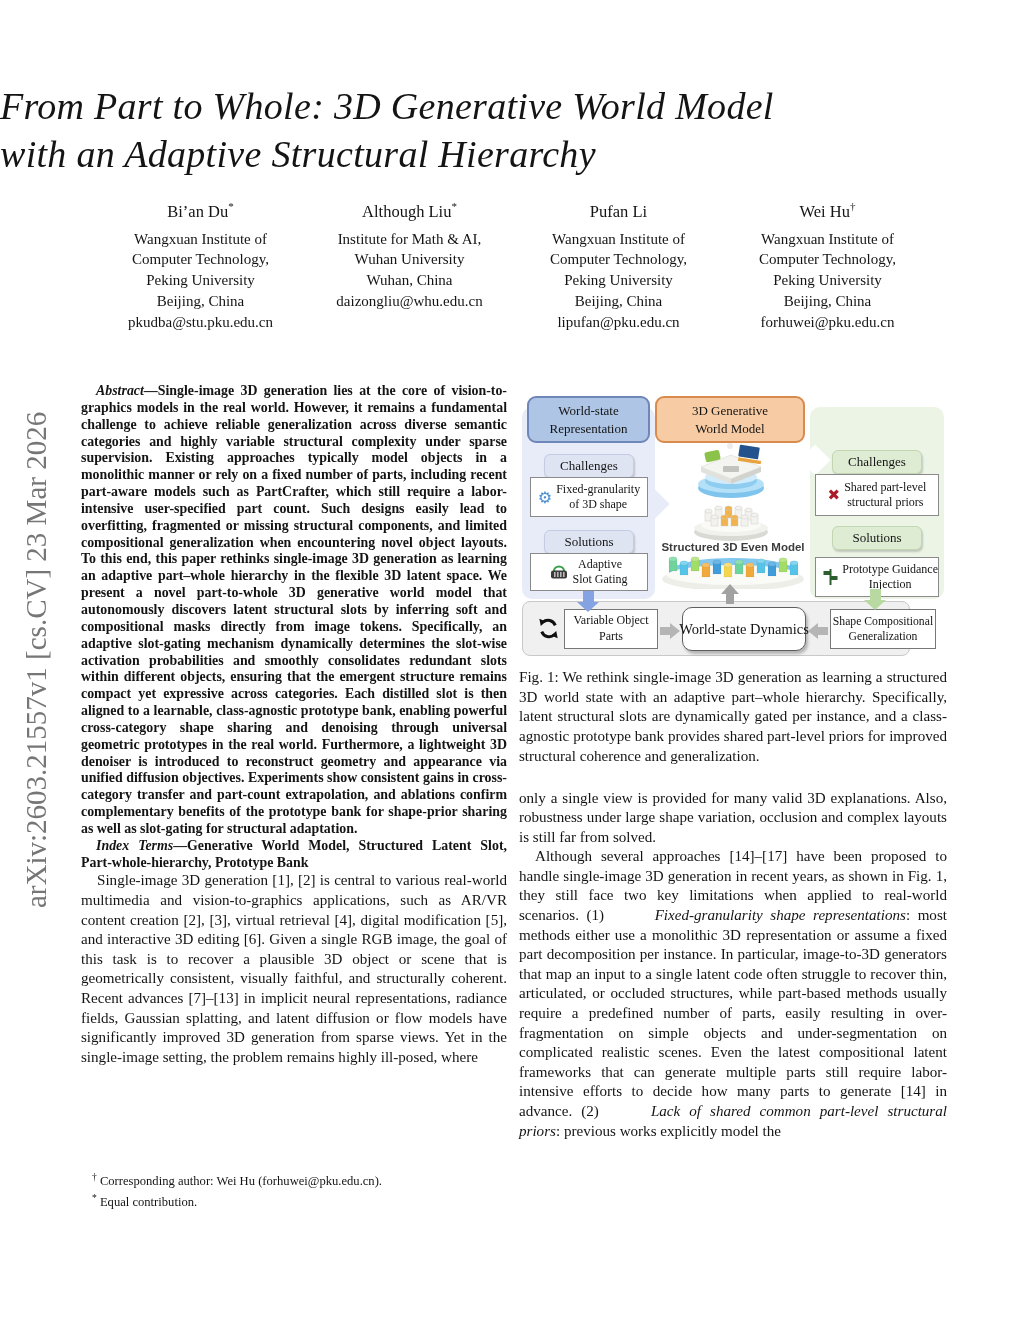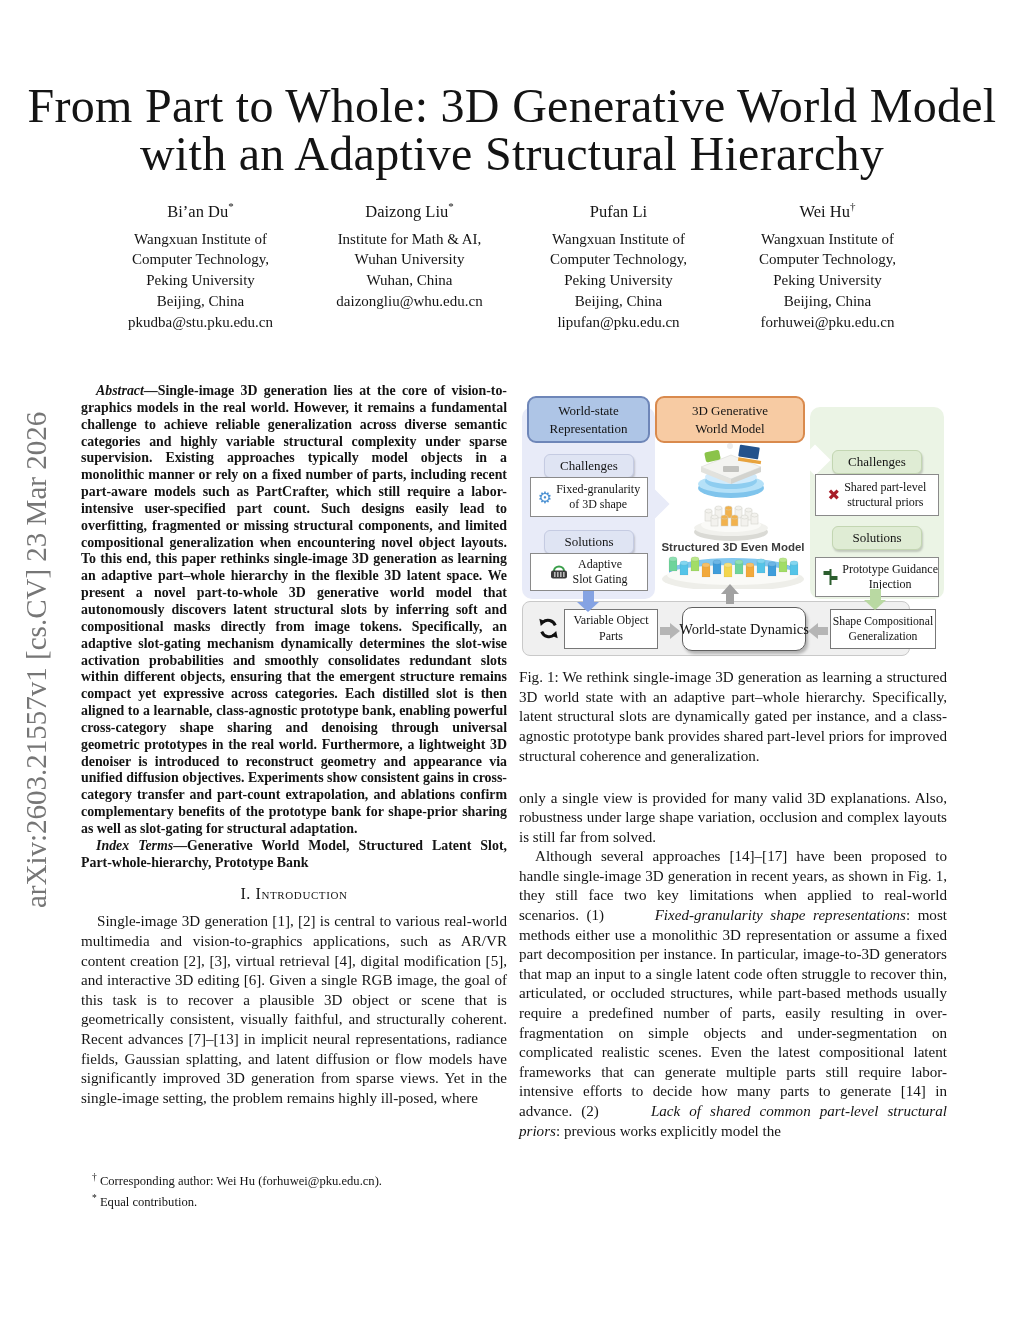--- a/index.html
+++ b/index.html
@@ -6,22 +6,22 @@
   html,body{margin:0;padding:0;background:#ffffff;}
   .page{position:relative;width:1024px;height:1325px;background:#ffffff;
         font-family:"Liberation Serif",serif;color:#141414;overflow:hidden;}
 
   
   .arxiv{position:absolute;left:20px;top:356px;width:44px;height:608px;}
   .arxiv span{display:block;height:608px;writing-mode:vertical-rl;transform:rotate(180deg);
               font-size:29px;color:#767676;white-space:nowrap;text-align:center;}
 
   
-  .title{position:absolute;top:82px;left:0;width:100%;text-align:center;
-         font-size:48px;line-height:48px;letter-spacing:.3px;}
+  .title{position:absolute;top:82px;left:0;width:100%;
+         font-size:38px;line-height:48px;letter-spacing:.3px;font-style:italic;}
   .authors{position:absolute;top:200px;left:96px;width:836px;display:flex;}
   .author{flex:1;text-align:center;}
   .author .name{font-size:16.5px;margin-bottom:7px;}
   .author .name sup{font-size:11px;}
   .author .affil{font-size:15px;line-height:20.8px;}
 
   
   .col-left{position:absolute;left:81px;top:383px;width:426px;}
   .col-right{position:absolute;left:519px;top:391px;width:428px;}
 
@@ -92,37 +92,36 @@
     <div>From Part to Whole: 3D Generative World Model</div>
     <div>with an Adaptive Structural Hierarchy</div>
   </div>
 
   <div class="authors">
     <div class="author">
       <div class="name"><span>Bi’an Du</span><sup>*</sup></div>
       <div class="affil">Wangxuan Institute of<br>Computer Technology,<br>Peking University<br>Beijing, China<br>pkudba@stu.pku.edu.cn</div>
     </div>
     <div class="author">
-      <div class="name"><span>Daizong Liu</span><sup>*</sup></div>
+      <div class="name"><span>Although Liu</span><sup>*</sup></div>
       <div class="affil">Institute for Math &amp; AI,<br>Wuhan University<br>Wuhan, China<br>daizongliu@whu.edu.cn</div>
     </div>
     <div class="author">
       <div class="name"><span>Pufan Li</span><sup></sup></div>
       <div class="affil">Wangxuan Institute of<br>Computer Technology,<br>Peking University<br>Beijing, China<br>lipufan@pku.edu.cn</div>
     </div>
     <div class="author">
       <div class="name"><span>Wei Hu</span><sup>†</sup></div>
       <div class="affil">Wangxuan Institute of<br>Computer Technology,<br>Peking University<br>Beijing, China<br>forhuwei@pku.edu.cn</div>
     </div>
   </div>
 
   <div class="col-left">
     <p class="abstract"><span class="rt-bi">Abstract</span><span class="rt-b">—Single-image 3D generation lies at the core of vision-to-graphics models in the real world. However, it remains a fundamental challenge to achieve reliable generalization across diverse semantic categories and highly variable structural complexity under sparse supervision. Existing approaches typically model objects in a monolithic manner or rely on a fixed number of parts, including recent part-aware models such as PartCrafter, which still require a labor-intensive user-specified part count. Such designs easily lead to overfitting, fragmented or missing structural components, and limited compositional generalization when encountering novel object layouts. To this end, this paper rethinks single-image 3D generation as learning an adaptive part–whole hierarchy in the flexible 3D latent space. We present a novel part-to-whole 3D generative world model that autonomously discovers latent structural slots by inferring soft and compositional masks directly from image tokens. Specifically, an adaptive slot-gating mechanism dynamically determines the slot-wise activation probabilities and smoothly consolidates redundant slots within different objects, ensuring that the emergent structure remains compact yet expressive across categories. Each distilled slot is then aligned to a learnable, class-agnostic prototype bank, enabling powerful cross-category shape sharing and denoising through universal geometric prototypes in the real world. Furthermore, a lightweight 3D denoiser is introduced to reconstruct geometry and appearance via unified diffusion objectives. Experiments show consistent gains in cross-category transfer and part-count extrapolation, and ablations confirm complementary benefits of the prototype bank for shape-prior sharing as well as slot-gating for structural adaptation.</span></p>
     <p class="indexterms"><span class="rt-bi">Index Terms</span><span class="rt-b">—Generative World Model, Structured Latent Slot, Part-whole-hierarchy, Prototype Bank</span></p>
-    <div class="sec-heading">I. Introduction</div>
     <p class="body-p indent">Single-image 3D generation [1], [2] is central to various real-world multimedia and vision-to-graphics applications, such as AR/VR content creation [2], [3], virtual retrieval [4], digital modification [5], and interactive 3D editing [6]. Given a single RGB image, the goal of this task is to recover a plausible 3D object or scene that is geometrically consistent, visually faithful, and structurally coherent. Recent advances [7]–[13] in implicit neural representations, radiance fields, Gaussian splatting, and latent diffusion or flow models have significantly improved 3D generation from sparse views. Yet in the single-image setting, the problem remains highly ill-posed, where</p>
   </div>
 
   <div class="footnotes">
     <div><sup>†</sup> <span>Corresponding author: Wei Hu (forhuwei@pku.edu.cn).</span></div>
     <div><sup>*</sup> <span>Equal contribution.</span></div>
   </div>
 
   <div class="col-right">
 

